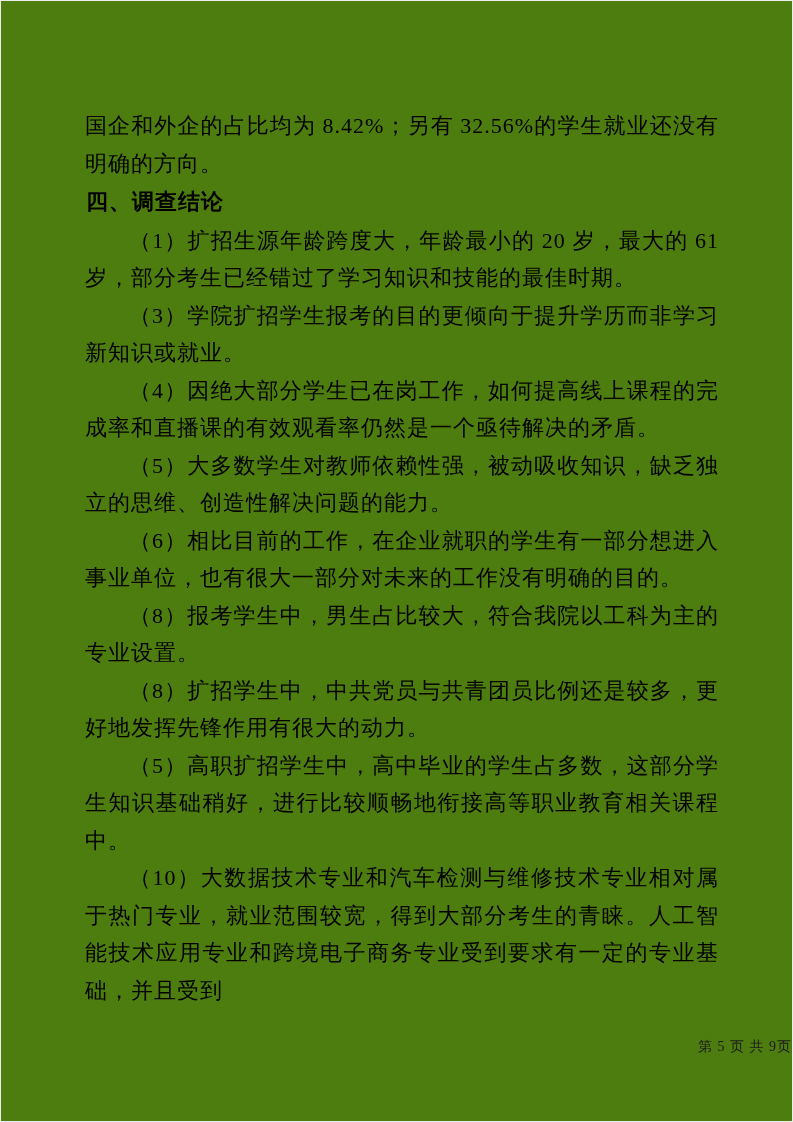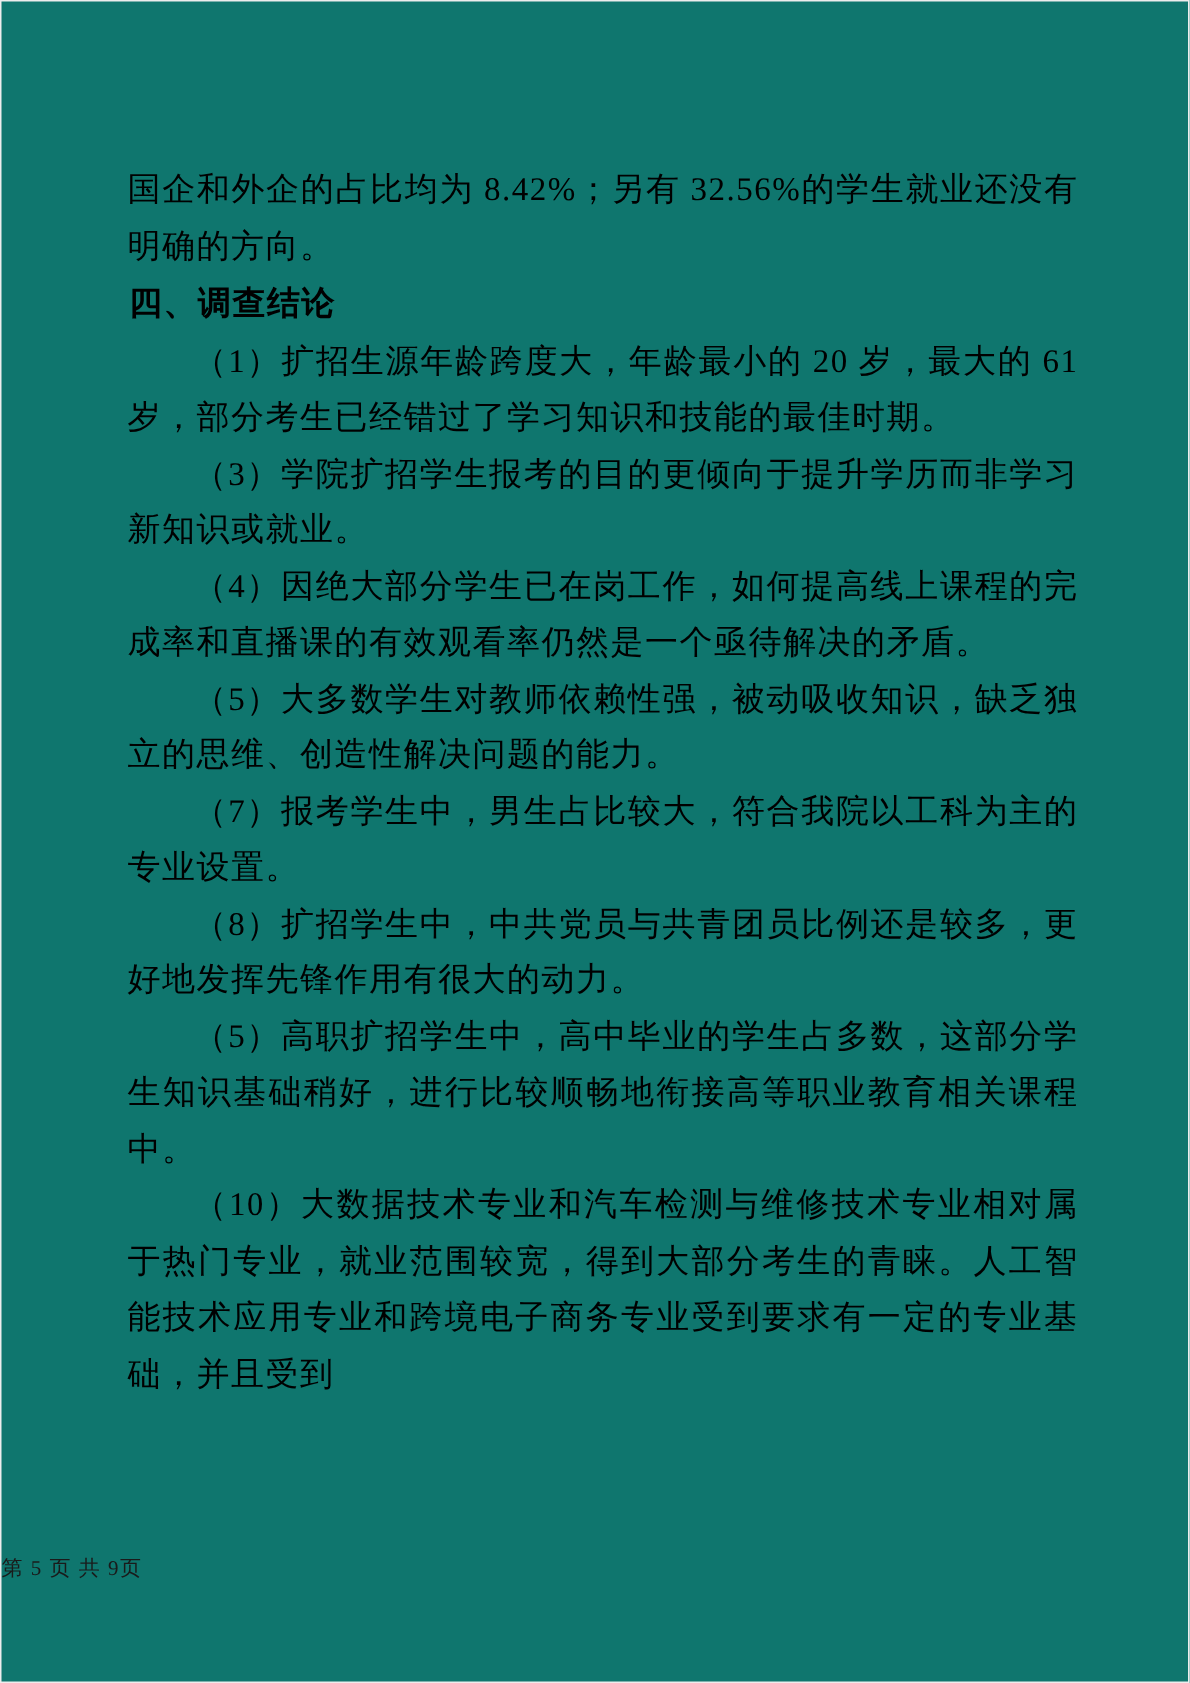--- a/index.html
+++ b/index.html
@@ -4,21 +4,21 @@
 <style>
   html, body {
     margin: 0;
     padding: 0;
     background: #ffffff;
   }
   .page {
     position: relative;
     width: 793px;
     height: 1122px;
-    background: #0f766e;
+    background: #4d7c0f;
     border: 1px solid #ededed;
     box-sizing: border-box;
     overflow: hidden;
     font-family: "Liberation Serif", "DejaVu Serif", serif;
     color: #000000;
   }
   .content {
     position: absolute;
     left: 84px;
     top: 106px;
@@ -42,38 +42,39 @@
     font-size: 22px;
     line-height: 37.5px;
     letter-spacing: 1px;
     color: #000000;
   }
   .footer {
     position: absolute;
     top: 1036px;
     left: 0;
     right: 0;
-    text-align: left;
+    text-align: right;
     font-size: 14px;
     line-height: 20px;
     letter-spacing: 1px;
     color: #1a1a1a;
     font-family: "Liberation Serif", "DejaVu Serif", serif;
   }
 </style>
 </head>
 <body>
 
 <div class="page">
   <div class="content">
     <p class="body-para">国企和外企的占比均为 8.42%；另有 32.56%的学生就业还没有明确的方向。</p>
     <h2 class="section-heading">四、调查结论</h2>
     <p class="body-para indent">（1）扩招生源年龄跨度大，年龄最小的 20 岁，最大的 61 岁，部分考生已经错过了学习知识和技能的最佳时期。</p>
     <p class="body-para indent">（3）学院扩招学生报考的目的更倾向于提升学历而非学习新知识或就业。</p>
     <p class="body-para indent">（4）因绝大部分学生已在岗工作，如何提高线上课程的完成率和直播课的有效观看率仍然是一个亟待解决的矛盾。</p>
     <p class="body-para indent">（5）大多数学生对教师依赖性强，被动吸收知识，缺乏独立的思维、创造性解决问题的能力。</p>
-    <p class="body-para indent">（7）报考学生中，男生占比较大，符合我院以工科为主的专业设置。</p>
+    <p class="body-para indent">（6）相比目前的工作，在企业就职的学生有一部分想进入事业单位，也有很大一部分对未来的工作没有明确的目的。</p>
+    <p class="body-para indent">（8）报考学生中，男生占比较大，符合我院以工科为主的专业设置。</p>
     <p class="body-para indent">（8）扩招学生中，中共党员与共青团员比例还是较多，更好地发挥先锋作用有很大的动力。</p>
     <p class="body-para indent">（5）高职扩招学生中，高中毕业的学生占多数，这部分学生知识基础稍好，进行比较顺畅地衔接高等职业教育相关课程中。</p>
     <p class="body-para indent">（10）大数据技术专业和汽车检测与维修技术专业相对属于热门专业，就业范围较宽，得到大部分考生的青睐。人工智能技术应用专业和跨境电子商务专业受到要求有一定的专业基础，并且受到</p>
   </div>
   <div class="footer">第 5 页 共 9页</div>
 </div>
 
 </body></html>

